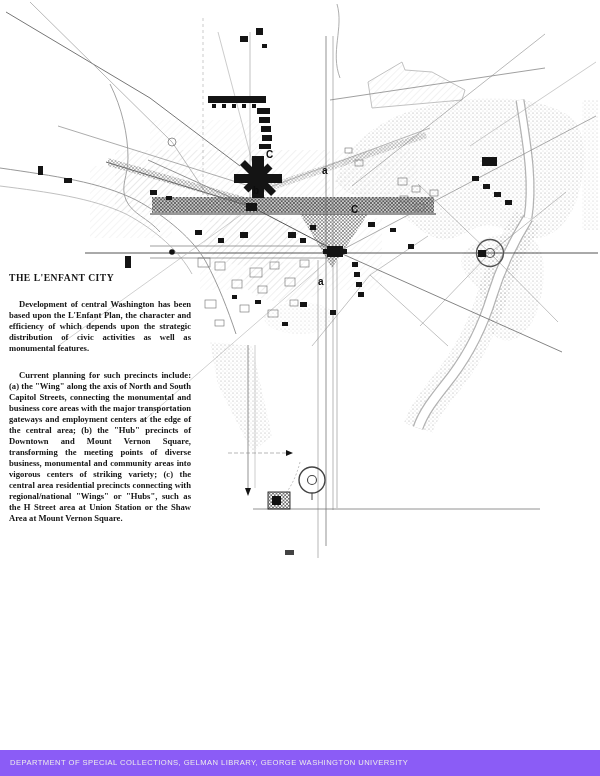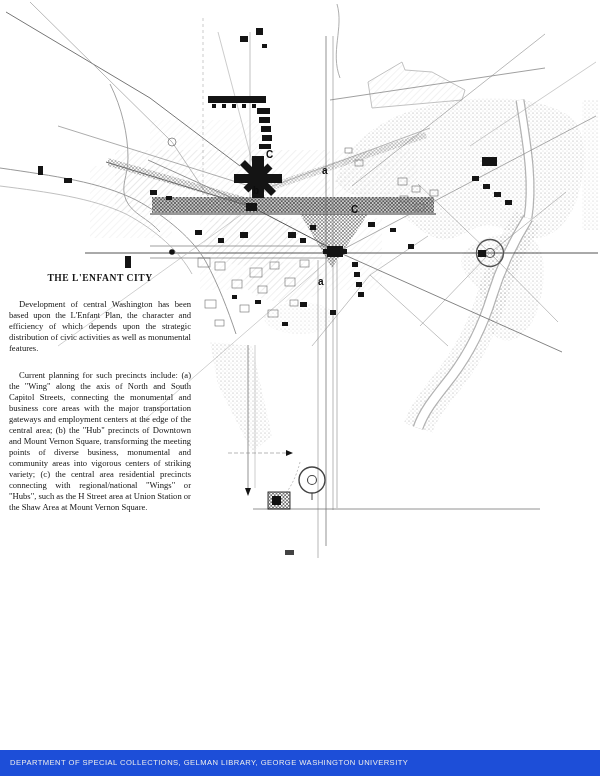--- a/index.html
+++ b/index.html
@@ -13,26 +13,26 @@
   .marker{
     position:absolute;font-family:"Liberation Sans",sans-serif;
     font-weight:bold;font-size:10px;color:#0d0d0d;line-height:10px;
   }
   .article{
     position:absolute;left:9px;top:272px;width:182px;
     color:#151515;font-size:8.6px;line-height:11px;text-align:justify;
   }
   .article h1{
     font-size:9.6px;font-weight:bold;letter-spacing:.5px;
-    margin:0 0 14px 0;text-align:center;
-  }
-  .article p{margin:16px 0 9px 0;text-indent:10px;}
+    margin:0 0 14px 0;text-align:left;
+  }
+  .article p{margin:16px 0 9px 0;text-indent:10px;font-weight:bold;}
   .footer{
     position:absolute;left:0;bottom:0;width:600px;height:26px;
-    background:#1d4ed8;color:#ececec;
+    background:#8b5cf6;color:#ececec;
     font-family:"Liberation Sans",sans-serif;font-size:7.6px;
     letter-spacing:.45px;line-height:26px;
   }
   .footer span{padding-left:10px;}
 </style>
 </head>
 <body>
 
 <div class="page">
 

